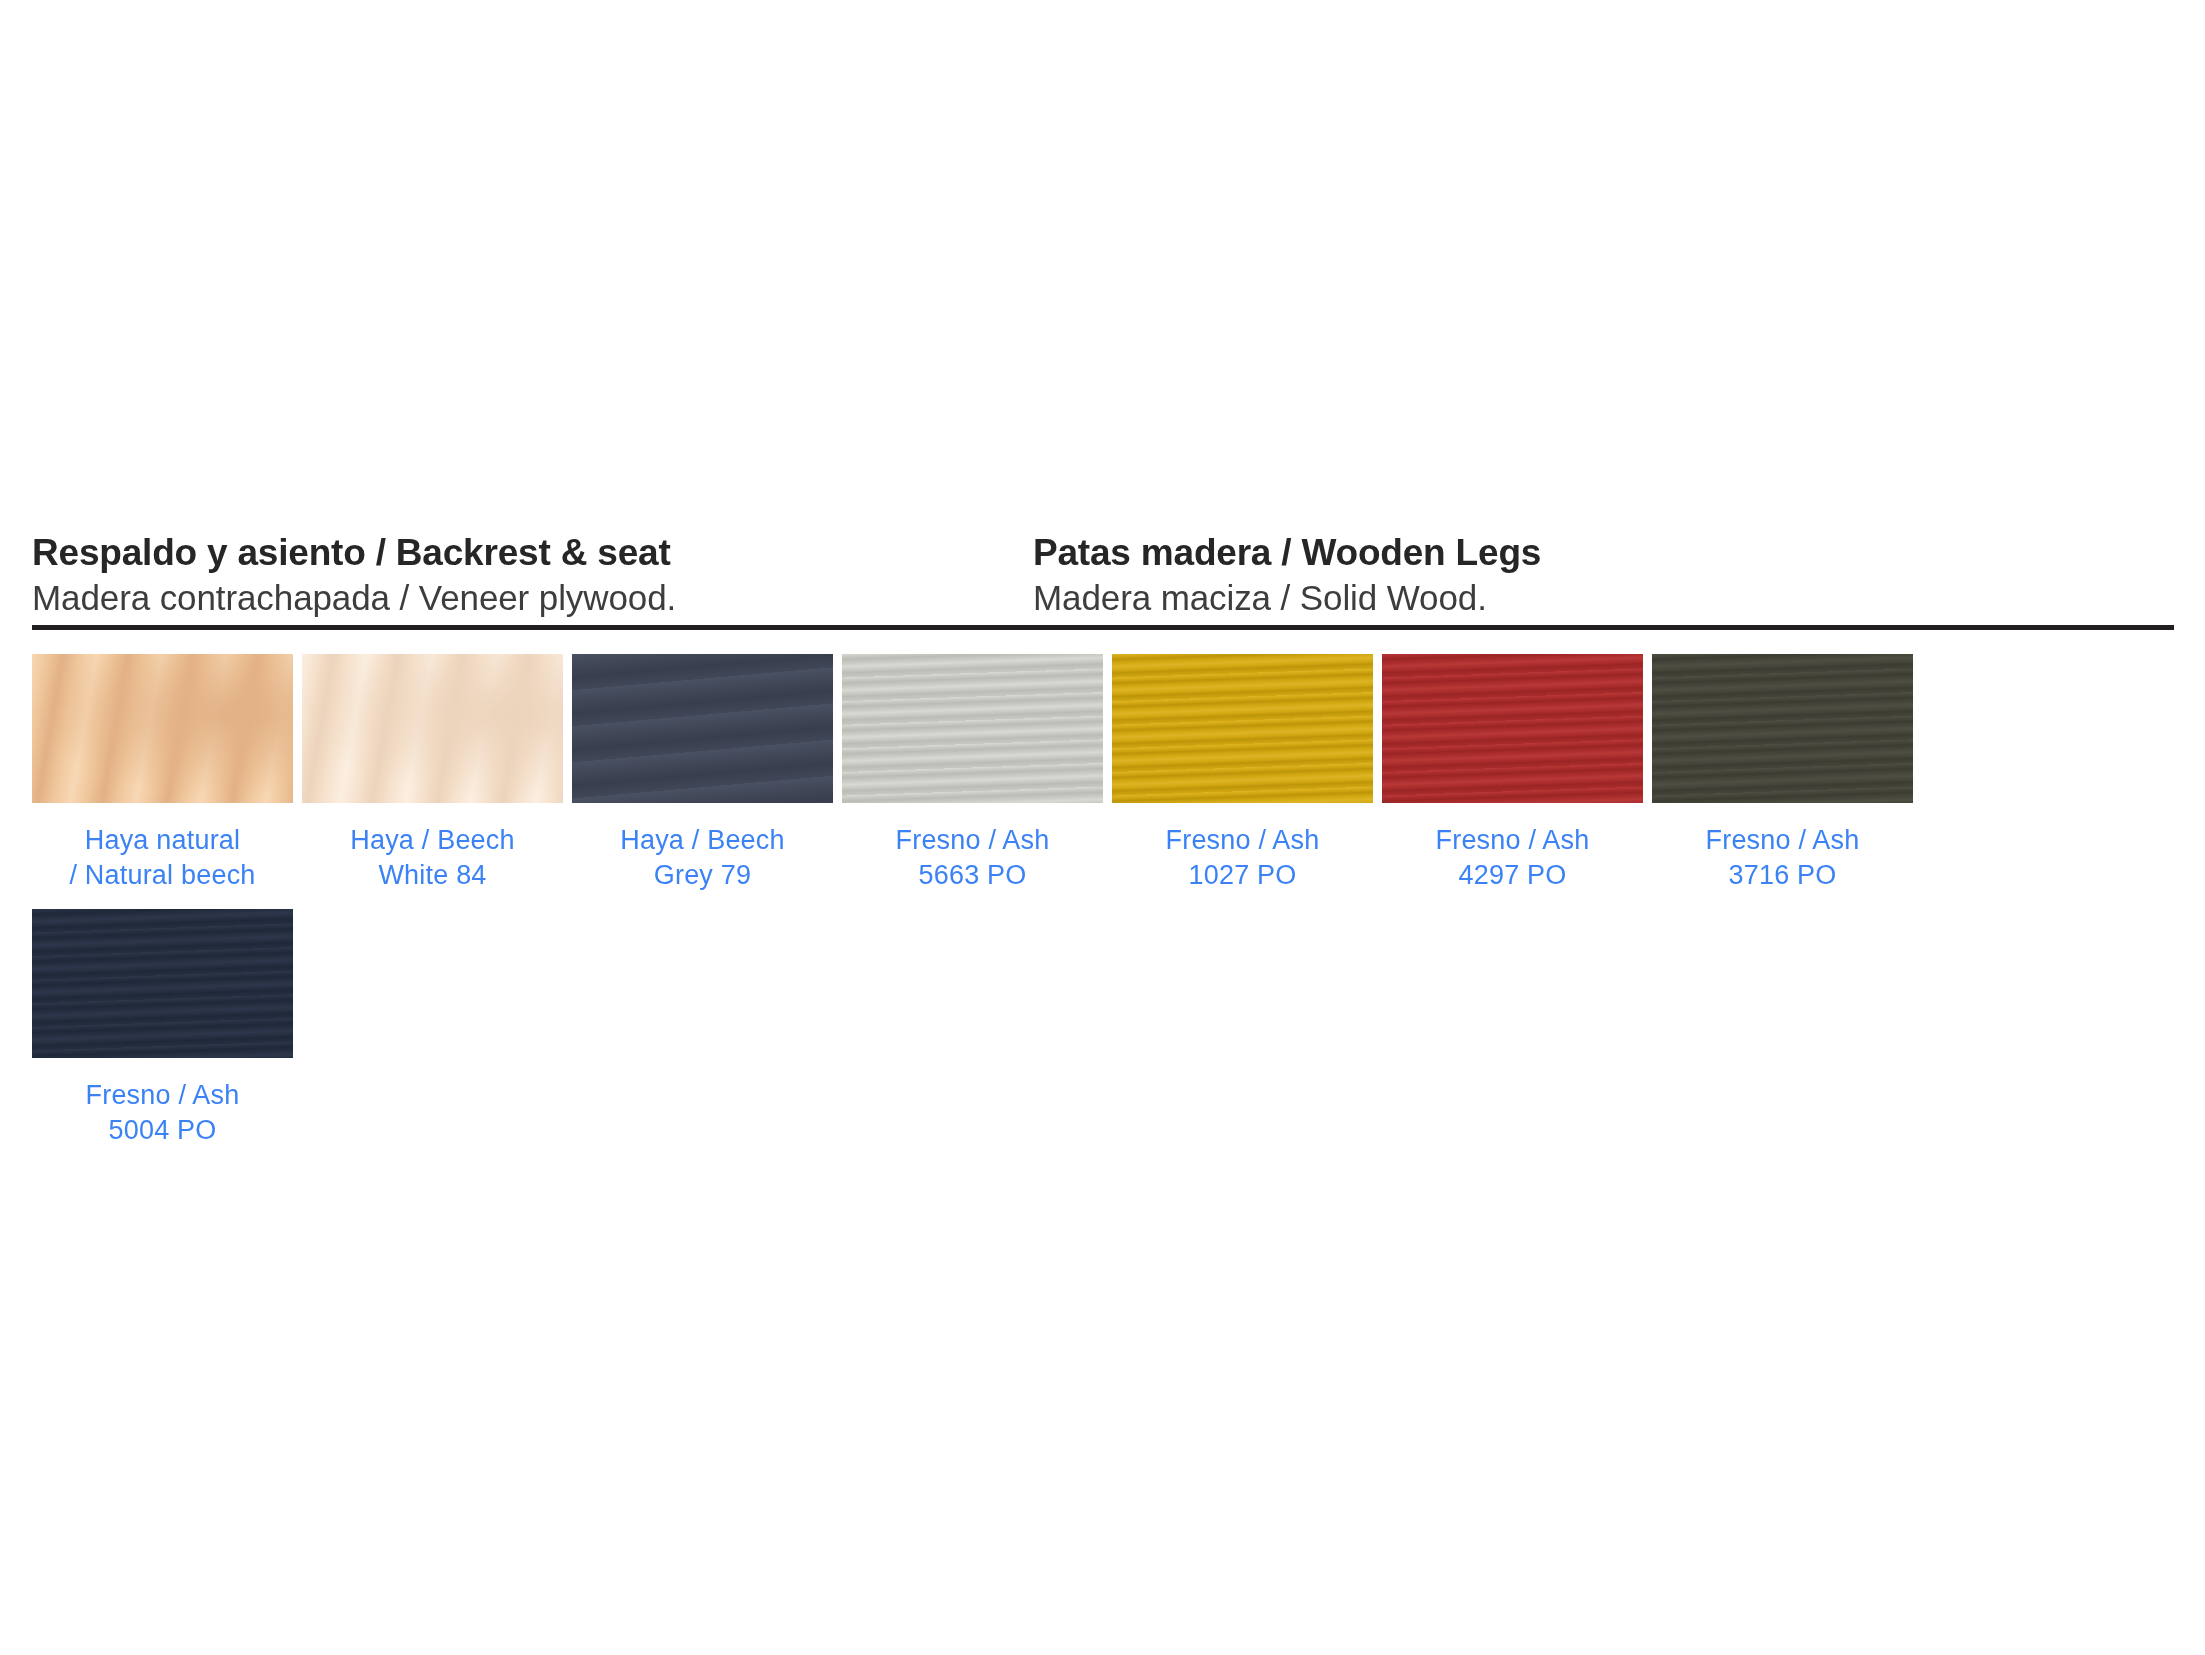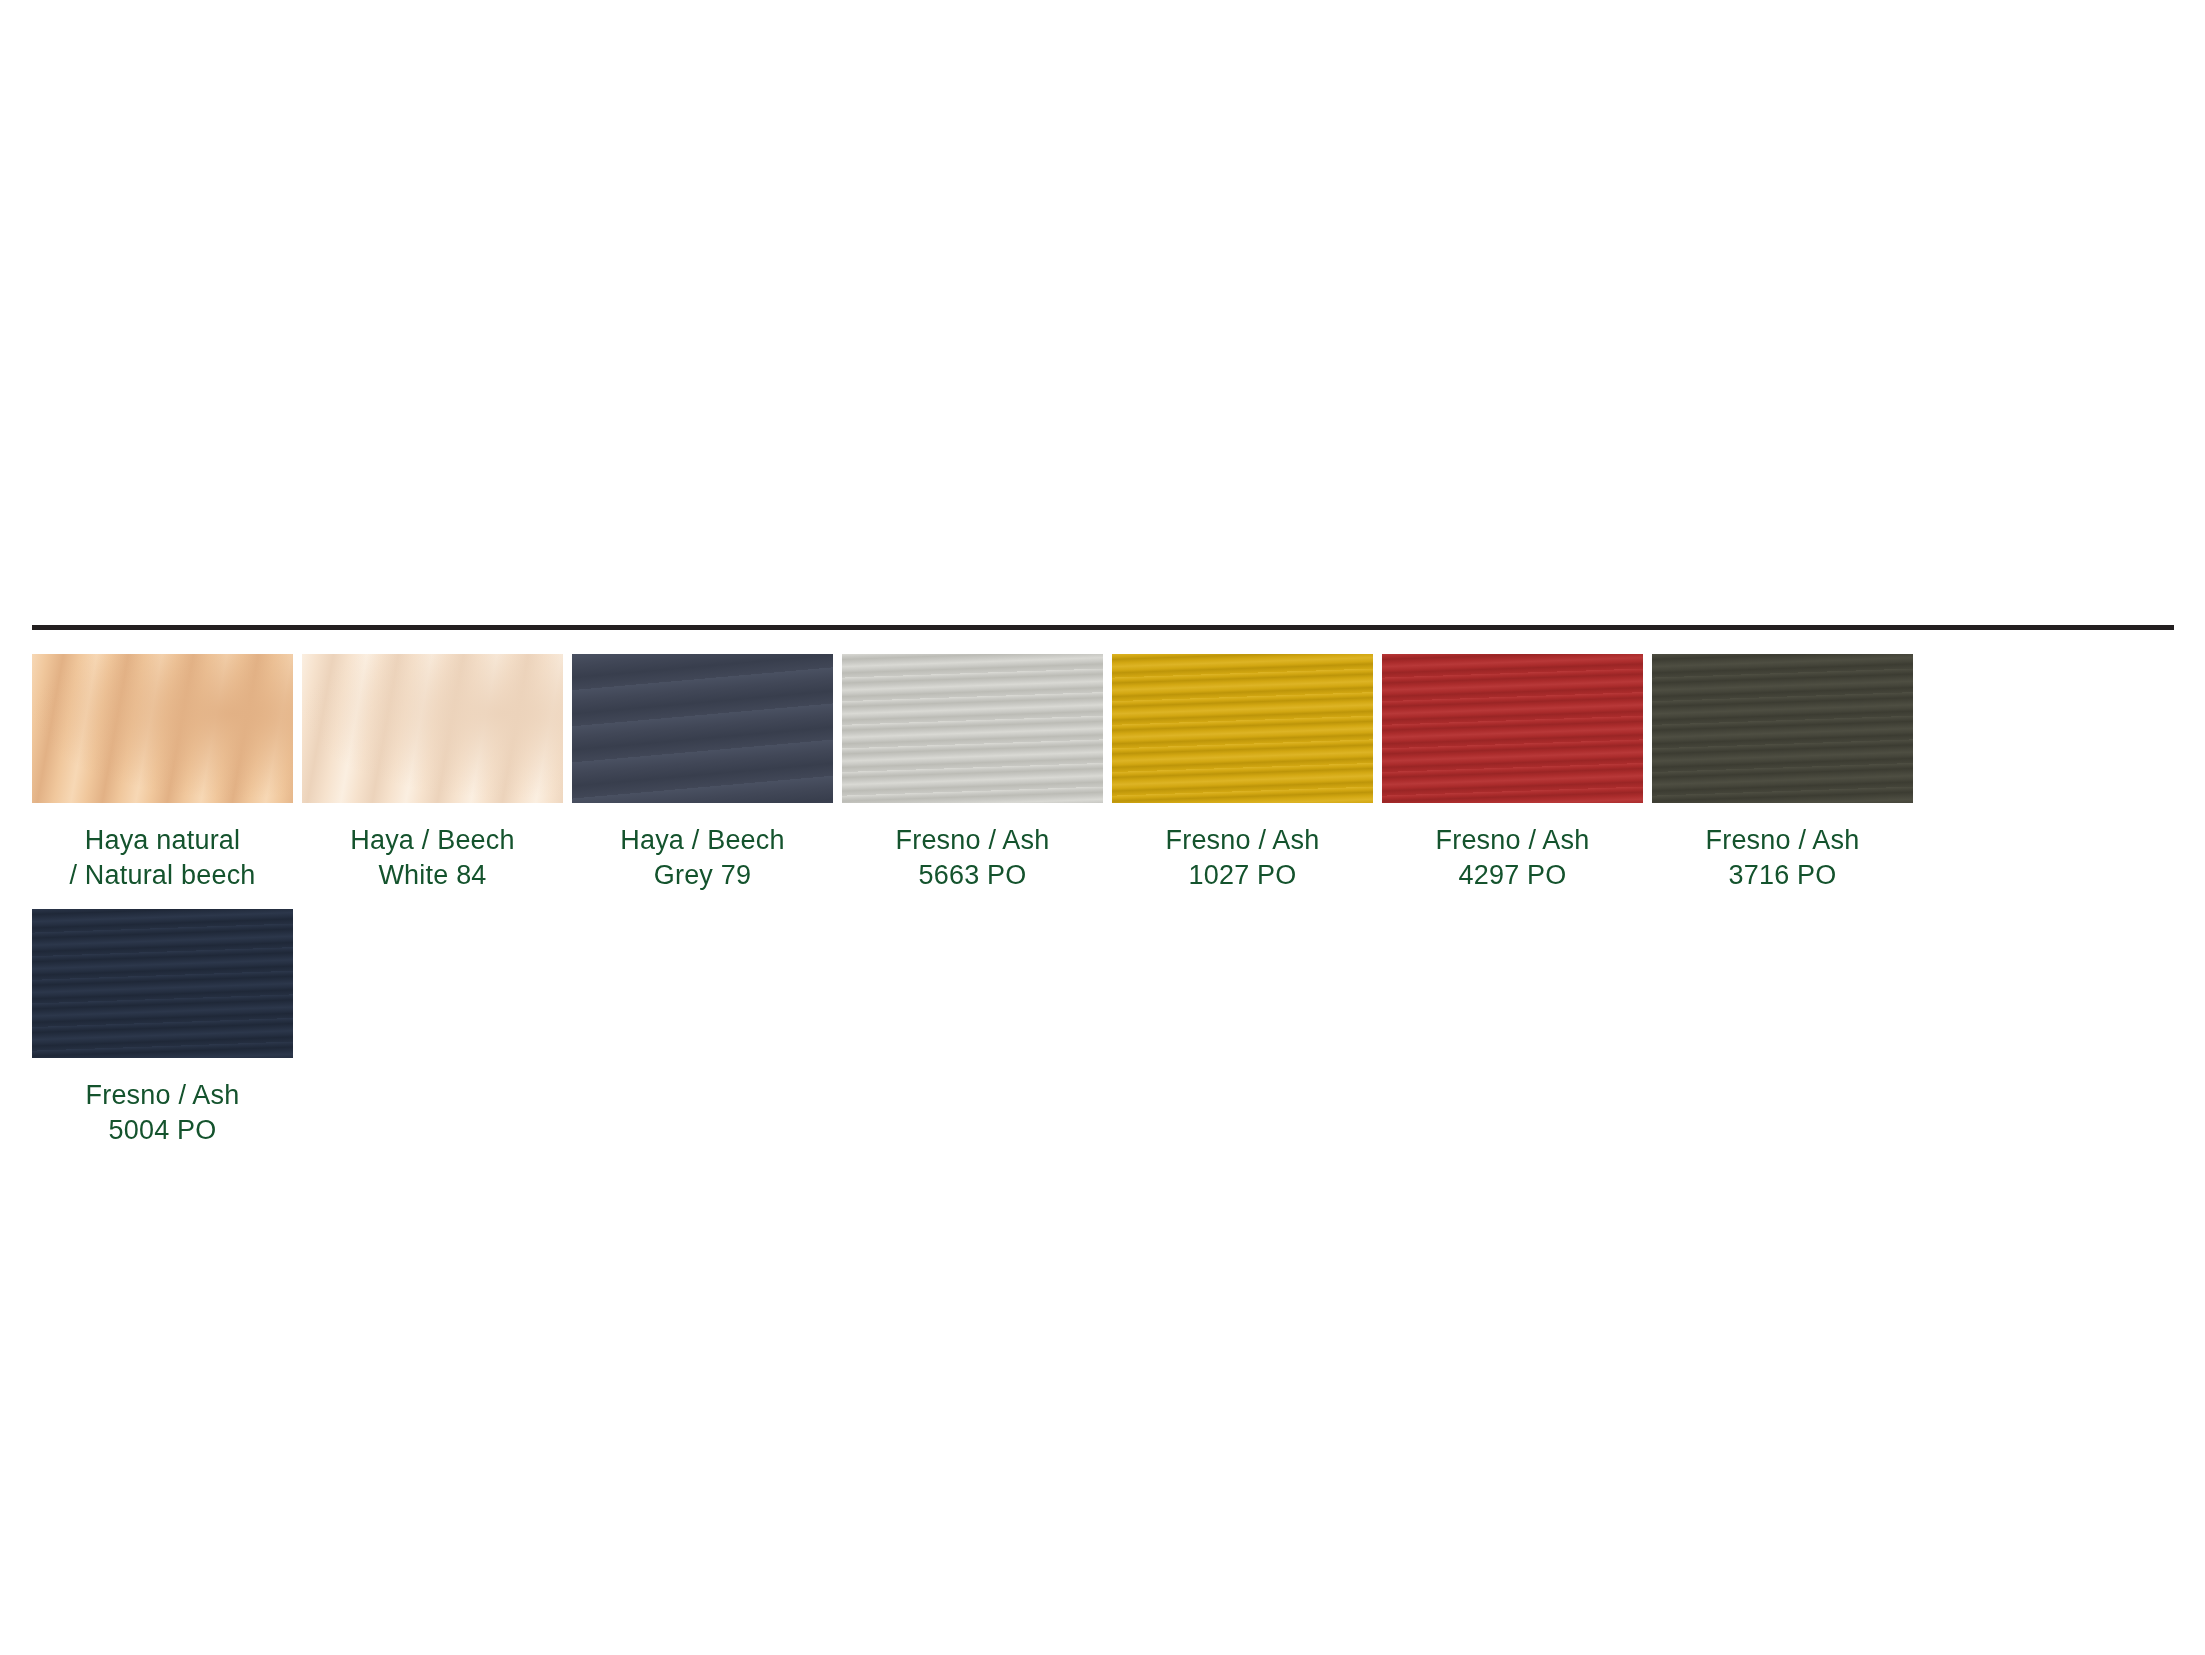--- a/index.html
+++ b/index.html
@@ -90,31 +90,44 @@
   }
   .grain {
     position: absolute;
     inset: 0;
   }
   .swatch-label {
     margin-top: 20px;
     text-align: center;
     font-size: 27px;
     line-height: 35px;
-    color: #14532d;
+    color: #3b82f6;
     letter-spacing: 0.2px;
     font-weight: normal;
   }
   .swatch-label .l2 { display: block; }
 </style>
 </head>
 <body>
 
 <div class="page">
 
+  <div class="headings">
+
+    <div class="heading-group backrest">
+      <div class="heading-title">Respaldo y asiento / Backrest &amp; seat</div>
+      <div class="heading-sub">Madera contrachapada / Veneer plywood.</div>
+    </div>
+
+    <div class="heading-group legs">
+      <div class="heading-title">Patas madera / Wooden Legs</div>
+      <div class="heading-sub">Madera maciza / Solid Wood.</div>
+    </div>
+
+  </div>
 
   <div class="rule"></div>
 
   <div class="swatch-grid">
     <div class="swatch-row" id="swatch-row">
         <div class="swatch-cell">
           <div class="swatch-chip" style="background: rgb(240, 199, 156);">
             <div class="grain" style="background-image: radial-gradient(327px 136px at 78% 40%, rgb(226, 177, 133) 0%, rgba(0, 0, 0, 0) 62%), repeating-linear-gradient(100deg, rgb(247, 216, 181) 0px, rgb(240, 199, 156) 14.5px, rgb(226, 177, 133) 31px, rgb(240, 199, 156) 47px, rgb(247, 216, 181) 64px);"></div>
           </div>
           <div class="swatch-label"><span class="l1">Haya natural</span><span class="l2">/ Natural beech</span></div>

